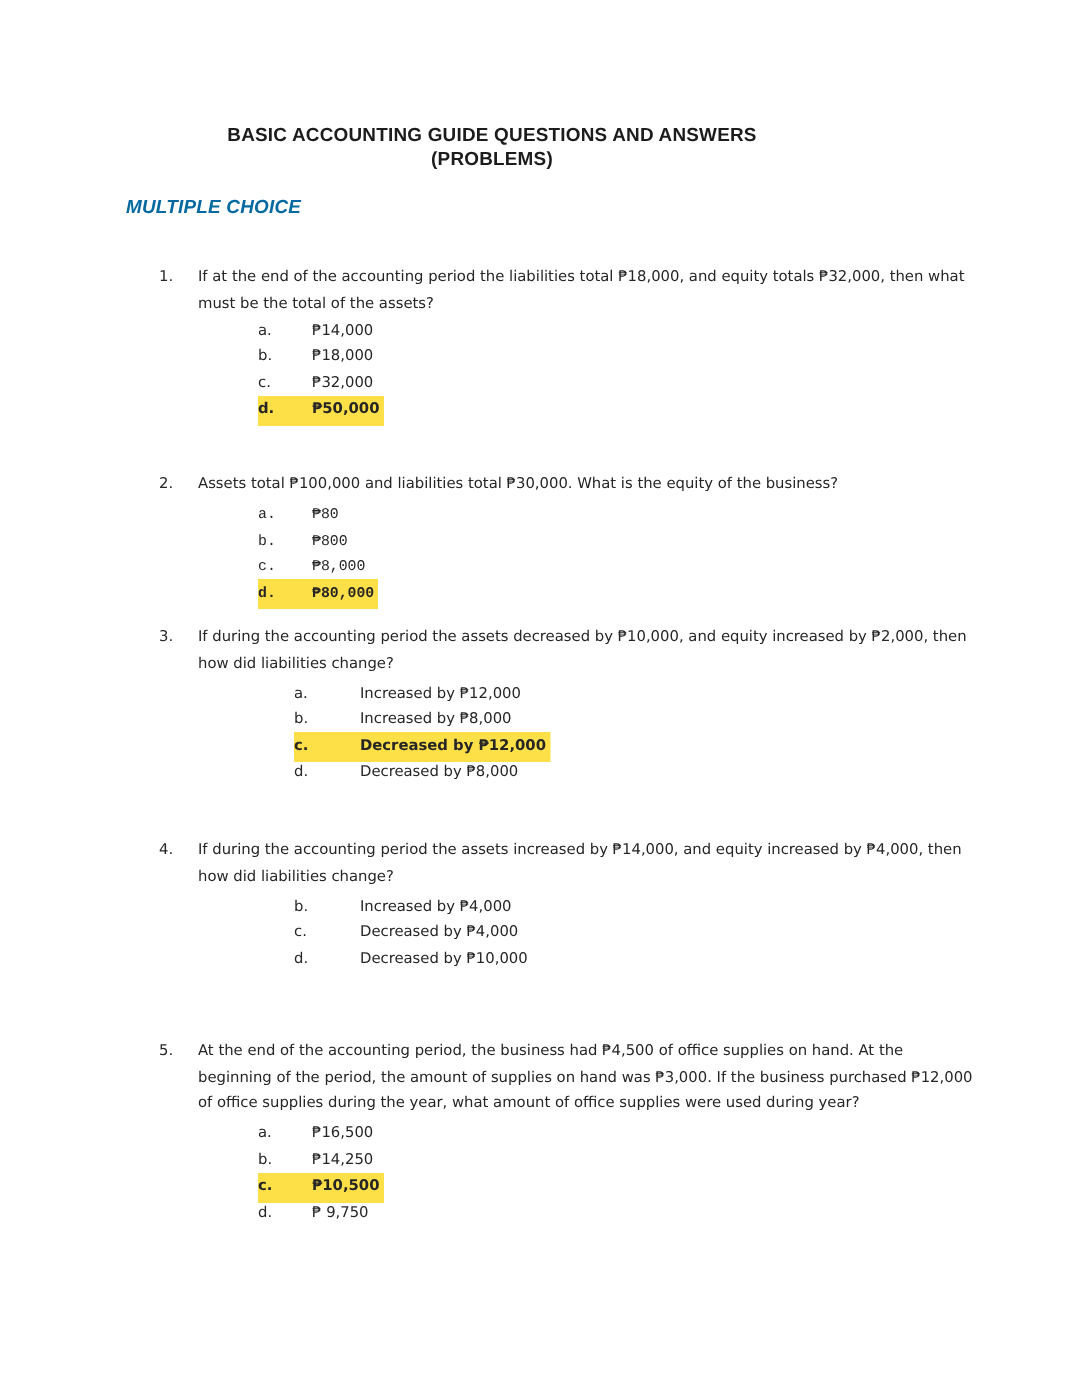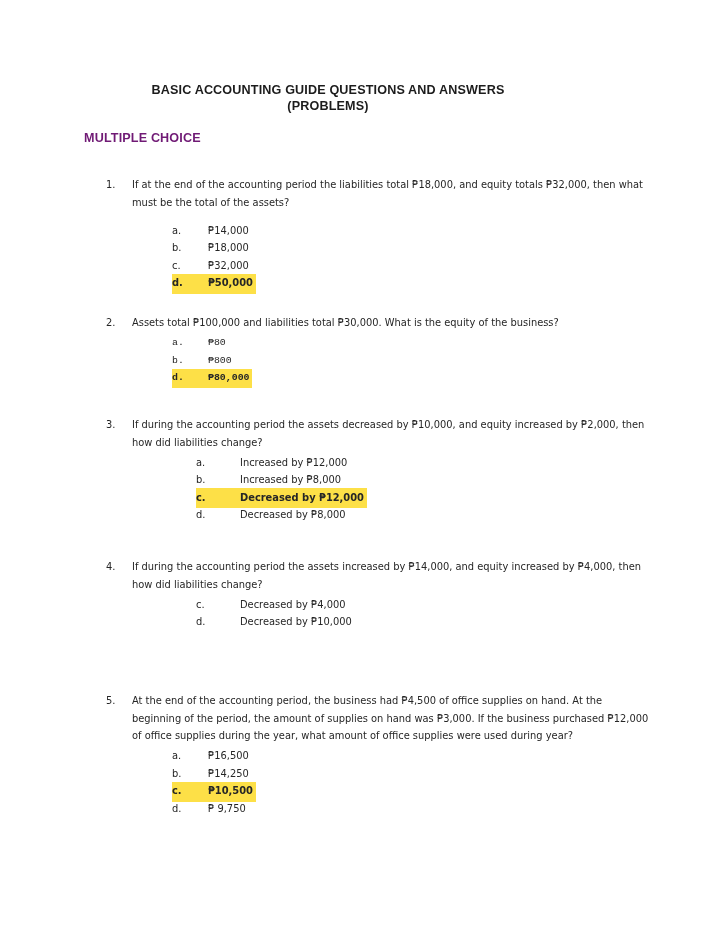--- a/index.html
+++ b/index.html
@@ -41,21 +41,22 @@
   .doc-title .line2 { display: block; }
 
   .section-heading {
     position: absolute;
     left: 84px;
     top: 131px;
     font-family: "Liberation Sans", sans-serif;
     font-weight: bold;
     font-size: 12.6px;
     letter-spacing: 0.15px;
-    color: #701a75;
+    color: #0369a1;
+    font-style: italic;
   }
 
   
   .question {
     position: absolute;
     font-family: "DejaVu Sans", sans-serif;
     font-size: 9.9px;
     line-height: 17.6px;
     color: #262626;
   }
@@ -97,21 +98,21 @@
   .opt-text {
     display: inline-block;
   }
   .option.correct .opt-inner {
     background: #fde047;
     font-weight: bold;
   }
 
   
   #q1 { left: 106px; top: 176px; width: 540px; }
-  #q1 .options { margin-left: 66px; margin-top: 10px; }
+  #q1 .options { margin-left: 66px; margin-top: 0; }
 
   #q2 { left: 106px; top: 314px; width: 540px; }
   #q2 .options { margin-left: 66px; margin-top: 2px; font-family: Liberation Mono, monospace; }
 
   #q3 { left: 106px; top: 416px; width: 540px; }
   #q3 .options { margin-left: 90px; margin-top: 2px; }
 
   #q4 { left: 106px; top: 558px; width: 545px; }
   #q4 .options { margin-left: 90px; margin-top: 2px; }
 
@@ -147,20 +148,21 @@
   </div>
 
   <div class="question" id="q2">
     <div class="q-head">
       <span class="q-num">2.</span>
       <span class="q-text">Assets total ₱100,000 and liabilities total ₱30,000. What is the equity of the business?</span>
     </div>
     <ul class="options">
       <li class="option"><span class="opt-inner"><span class="opt-letter">a.</span><span class="opt-text">₱80</span></span></li>
       <li class="option"><span class="opt-inner"><span class="opt-letter">b.</span><span class="opt-text">₱800</span></span></li>
+      <li class="option"><span class="opt-inner"><span class="opt-letter">c.</span><span class="opt-text">₱8,000</span></span></li>
       <li class="option correct"><span class="opt-inner"><span class="opt-letter">d.</span><span class="opt-text">₱80,000</span></span></li>
     </ul>
   </div>
 
   <div class="question" id="q3">
     <div class="q-head">
       <span class="q-num">3.</span>
       <span class="q-text">If during the accounting period the assets decreased by ₱10,000, and equity increased by ₱2,000, then how did liabilities change?</span>
     </div>
     <ul class="options">
@@ -170,20 +172,21 @@
       <li class="option"><span class="opt-inner"><span class="opt-letter">d.</span><span class="opt-text">Decreased by ₱8,000</span></span></li>
     </ul>
   </div>
 
   <div class="question" id="q4">
     <div class="q-head">
       <span class="q-num">4.</span>
       <span class="q-text">If during the accounting period the assets increased by ₱14,000, and equity increased by ₱4,000, then how did liabilities change?</span>
     </div>
     <ul class="options">
+      <li class="option"><span class="opt-inner"><span class="opt-letter">b.</span><span class="opt-text">Increased by ₱4,000</span></span></li>
       <li class="option"><span class="opt-inner"><span class="opt-letter">c.</span><span class="opt-text">Decreased by ₱4,000</span></span></li>
       <li class="option"><span class="opt-inner"><span class="opt-letter">d.</span><span class="opt-text">Decreased by ₱10,000</span></span></li>
     </ul>
   </div>
 
   <div class="question" id="q5">
     <div class="q-head">
       <span class="q-num">5.</span>
       <span class="q-text">At the end of the accounting period, the business had ₱4,500 of office supplies on hand. At the beginning of the period, the amount of supplies on hand was ₱3,000. If the business purchased ₱12,000 of office supplies during the year, what amount of office supplies were used during year?</span>
     </div>

